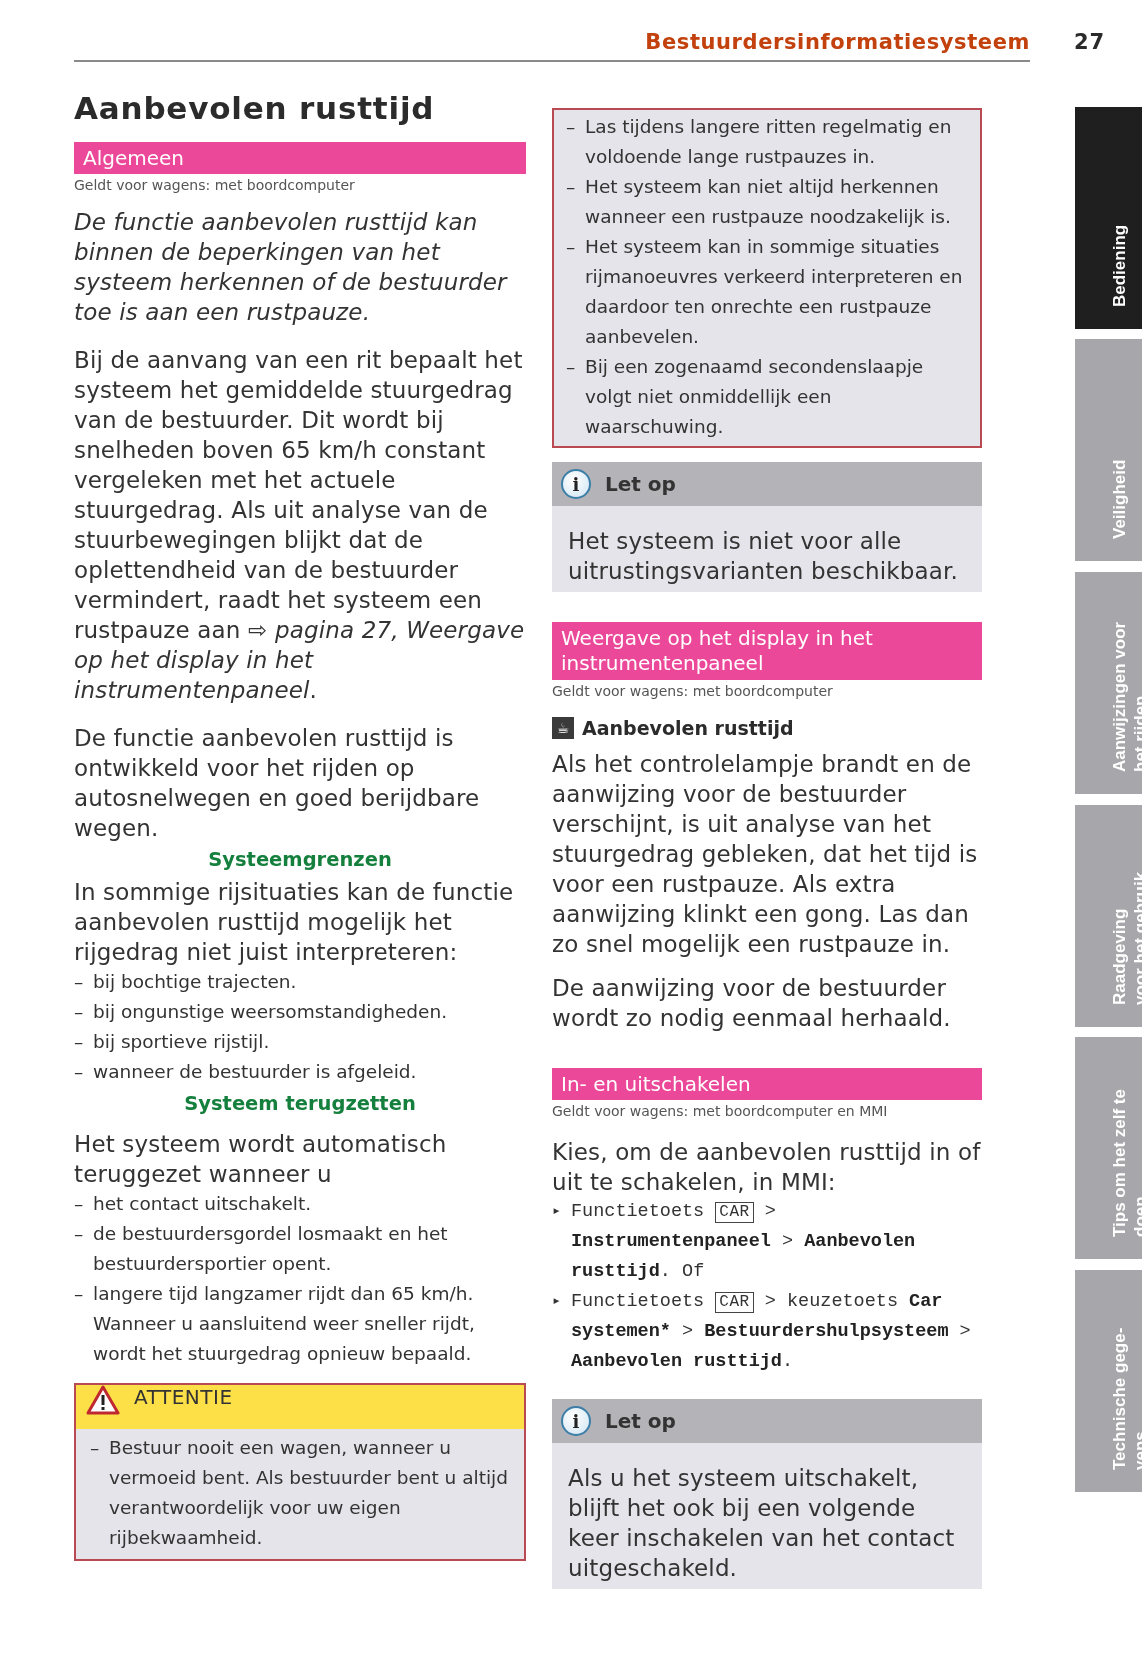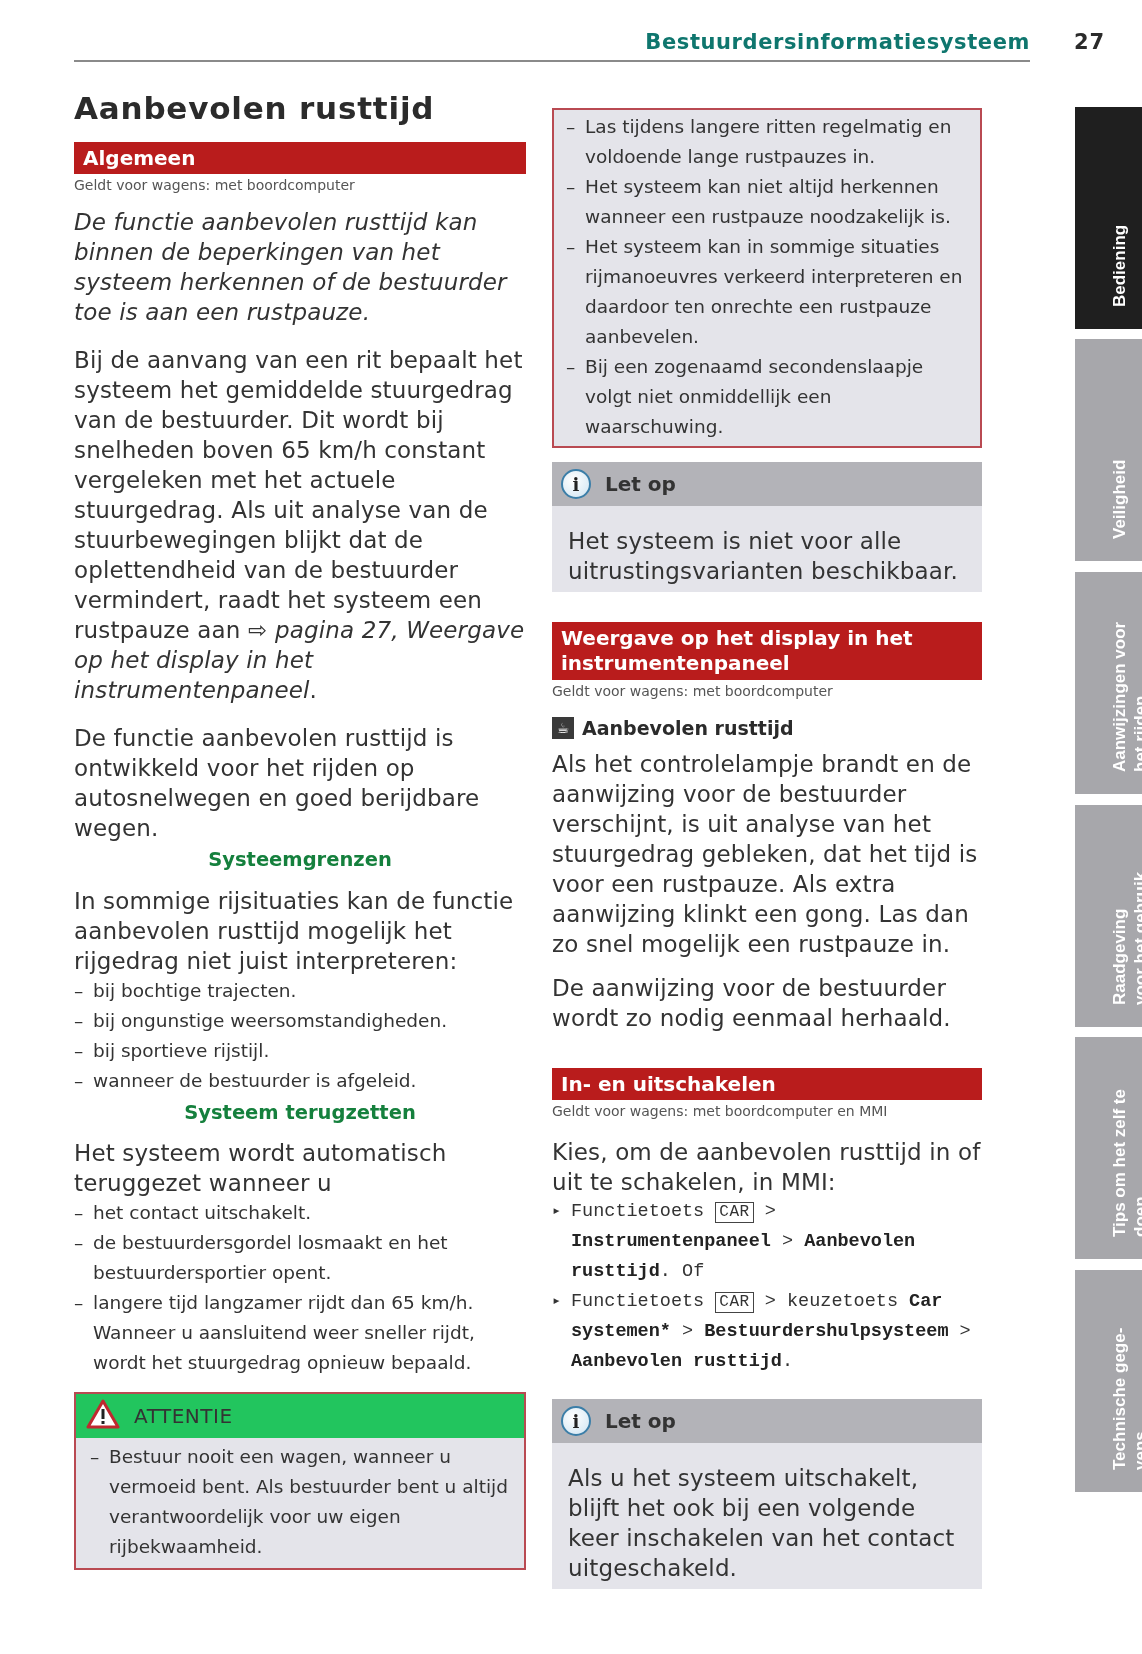--- a/index.html
+++ b/index.html
@@ -1,45 +1,45 @@
 <!DOCTYPE html>
 <html><head>
 <meta charset="utf-8">
 <style>
   html, body { margin: 0; padding: 0; background: #ffffff; }
   body { width: 1142px; height: 1654px; position: relative; overflow: hidden;
          font-family: "DejaVu Sans", sans-serif; color: #2f2f2f; }
   .abs { position: absolute; }
   .header-rule { left: 74px; top: 60px; width: 956px; height: 2px; background: #8a8a8a; }
-  .running-head { right: 112px; top: 30px; font-size: 21px; font-weight: bold; letter-spacing: 0.6px; color: #0f766e; }
+  .running-head { right: 112px; top: 30px; font-size: 21px; font-weight: bold; letter-spacing: 0.6px; color: #c2410c; }
   .page-num { left: 1074px; top: 30px; font-size: 21px; font-weight: bold; color: #2b2b2b; letter-spacing: 1px; }
 
   .col-left { left: 74px; top: 90px; width: 452px; }
   .col-right { left: 581px; top: 108px; width: 452px; }
 
   .page-title { font-size: 31px; font-weight: bold; letter-spacing: 0.8px; color: #2b2b2b; margin: 0 0 16px 0; }
-  .red-bar { background: #b91c1c; color: #fff; font-size: 20px; font-weight: bold; padding: 3px 9px 3px 9px; line-height: 26px; }
+  .red-bar { background: #ec4899; color: #fff; font-size: 20px; font-weight: normal; padding: 3px 9px 3px 9px; line-height: 26px; }
   .applies { font-size: 14px; color: #555; margin-top: 3px; }
   p { margin: 0; font-size: 23px; line-height: 30px; color: #333; letter-spacing: 0.15px; }
   .italic { font-style: italic; }
   .mt-14 { margin-top: 14px; }
   .mt-18 { margin-top: 18px; }
   .sub-head { font-size: 19.5px; font-weight: bold; color: #15803d; margin-top: 2px; line-height: 30px; text-align: center; }
   ul.dash { list-style: none; margin: 0; padding: 0; }
   ul.dash li { position: relative; padding-left: 19px; font-size: 18.5px; line-height: 30px; color: #333; }
   ul.dash li::before { content: "–"; position: absolute; left: 0; top: 0; }
   ul.tri { list-style: none; margin: 0; padding: 0; font-family: Liberation Mono, monospace; }
   ul.tri li { position: relative; padding-left: 19px; font-size: 18.5px; line-height: 30px; color: #333; }
   ul.tri li::before { content: "▸"; position: absolute; left: 0; top: 0; font-size: 15px; color: #333; }
   .keycap { display: inline-block; border: 1px solid #444; padding: 0 3px; line-height: 19px; font-size: 16px; letter-spacing: 0.5px; }
   b { font-weight: bold; color: #222; }
 
   .warn-box { border: 2px solid #b94a52; background: #e4e4ea; }
   .warn-box ul.dash { padding: 6px 12px 6px 12px; }
-  .warn-head { background: #22c55e; display: flex; align-items: center; height: 44px; padding-left: 10px; }
+  .warn-head { background: #fde047; display: flex; height: 44px; padding-left: 10px; }
   .warn-head .label { font-size: 20px; color: #333; margin-left: 14px; letter-spacing: 0.5px; }
   .warn-box.attn ul.dash { padding: 4px 14px 6px 14px; }
 
   .note-box { background: #e4e4ea; }
   .note-head { background: #b3b3b8; display: flex; align-items: center; height: 44px; padding-left: 9px; }
   .note-head .label { font-size: 20px; font-weight: bold; color: #333; margin-left: 14px; }
   .note-body { padding: 20px 16px 6px 16px; }
   .info-icon { width: 30px; height: 30px; border-radius: 50%; border: 2px solid #3b7ea8; background: radial-gradient(circle at 40% 35%, #ffffff, #cfe4f2); display: flex; align-items: center; justify-content: center; font-family: "DejaVu Serif", serif; font-weight: bold; font-size: 18px; color: #222; box-sizing: border-box; }
 
   .icon-heading { display: flex; align-items: center; margin-top: 18px; }
@@ -60,21 +60,21 @@
 
 <div class="abs col-left">
   <h1 class="page-title">Aanbevolen rusttijd</h1>
   <div class="red-bar">Algemeen</div>
   <div class="applies">Geldt voor wagens: met boordcomputer</div>
   <p class="italic mt-14">De functie aanbevolen rusttijd kan binnen de beperkingen van het systeem herkennen of de bestuurder toe is aan een rustpauze.</p>
   <p class="mt-18"><span>Bij de aanvang van een rit bepaalt het systeem het gemiddelde stuurgedrag van de bestuurder. Dit wordt bij snelheden boven 65 km/h constant vergeleken met het actuele stuurgedrag. Als uit analyse van de stuurbewegingen blijkt dat de oplettendheid van de bestuurder vermindert, raadt het systeem een rustpauze aan</span> <span>⇨</span> <span class="italic">pagina 27, Weergave op het display in het instrumentenpaneel</span><span>.</span></p>
   <p class="mt-18">De functie aanbevolen rusttijd is ontwikkeld voor het rijden op autosnelwegen en goed berijdbare wegen.</p>
 
   <div class="sub-head">Systeemgrenzen</div>
-  <p class="mt-14" style="margin-top:11px">In sommige rijsituaties kan de functie aanbevolen rusttijd mogelijk het rijgedrag niet juist interpreteren:</p>
+  <p class="mt-14" style="margin-top:2px">In sommige rijsituaties kan de functie aanbevolen rusttijd mogelijk het rijgedrag niet juist interpreteren:</p>
   <ul class="dash mt-14">
     <li>bij bochtige trajecten.</li>
     <li>bij ongunstige weersomstandigheden.</li>
     <li>bij sportieve rijstijl.</li>
     <li>wanneer de bestuurder is afgeleid.</li>
   </ul>
 
   <div class="sub-head">Systeem terugzetten</div>
   <p style="margin-top:10px">Het systeem wordt automatisch teruggezet wanneer u</p>
   <ul class="dash mt-14">

